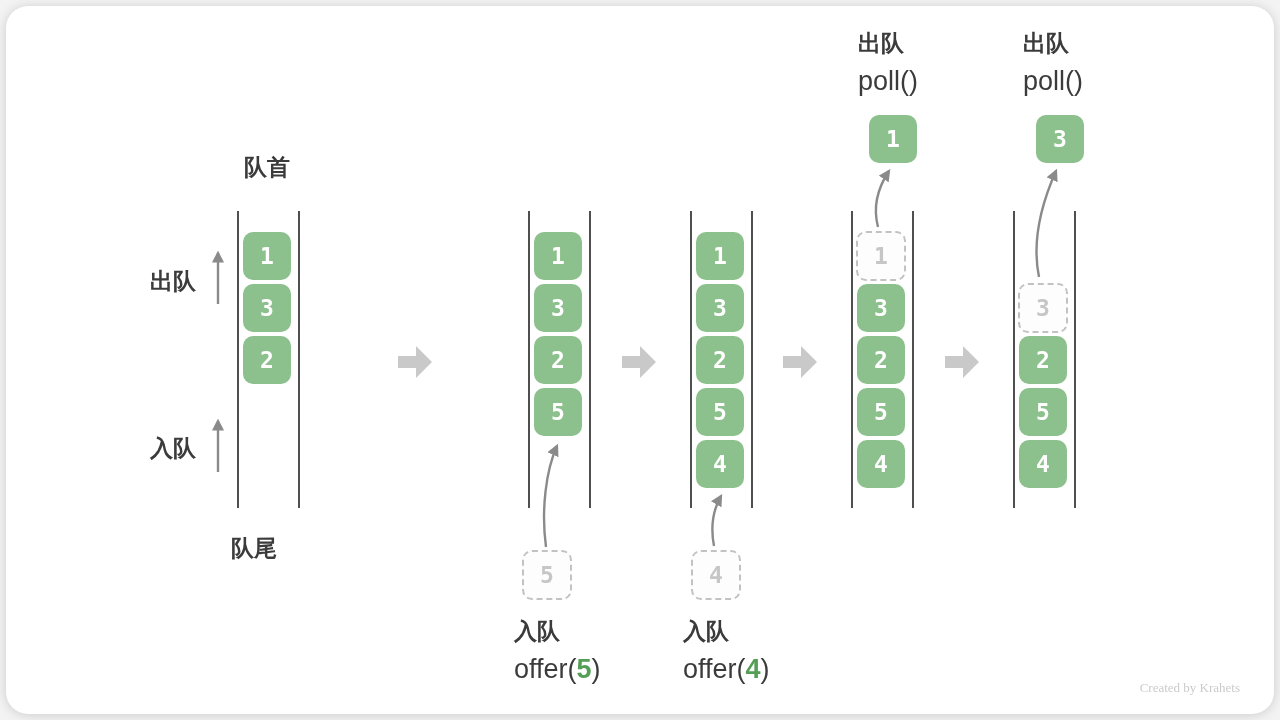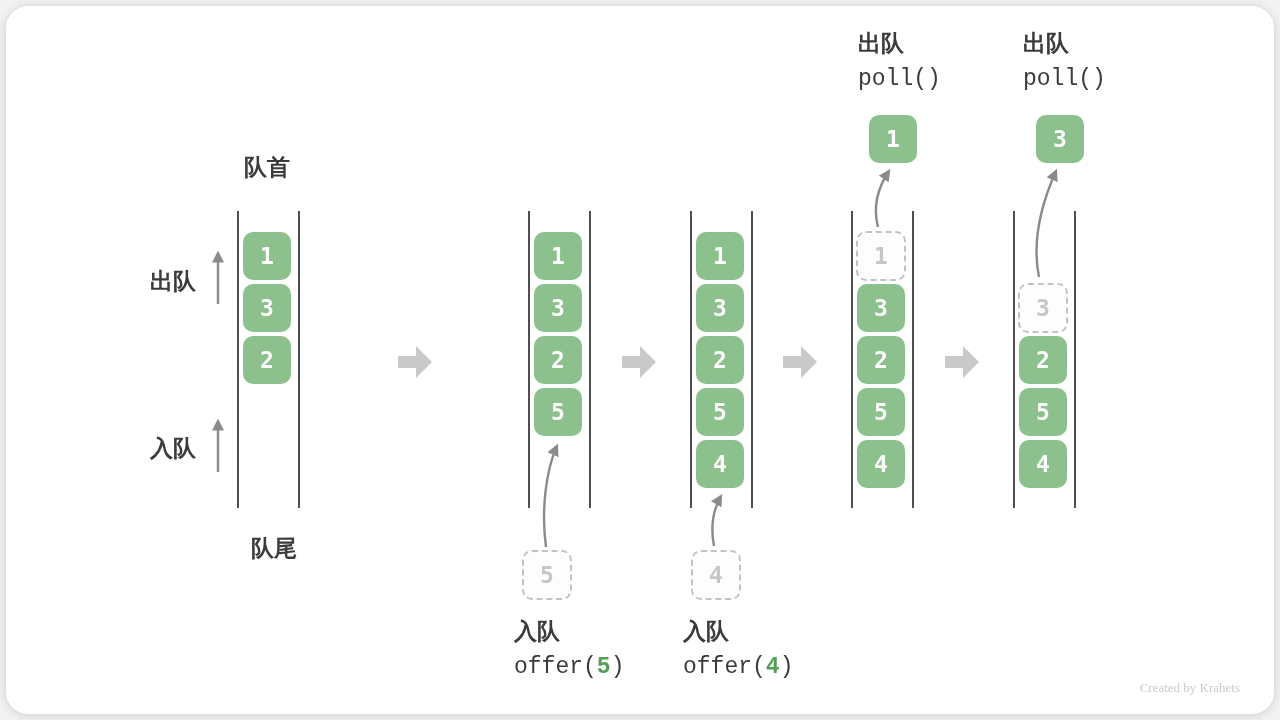--- a/index.html
+++ b/index.html
@@ -7,24 +7,24 @@
   .card{position:absolute;left:6px;top:6px;width:1268px;height:708px;
     background:#ffffff;border-radius:22px;box-shadow:0 1px 12px rgba(0,0,0,.16);}
   .layer{position:absolute;left:0;top:0;width:1280px;height:720px;}
 
   .title-badge{position:absolute;left:169px;top:46px;width:193px;height:57px;
     background:#e8e8e8;border-radius:9px;display:flex;align-items:center;justify-content:center;gap:10px;}
   .title-zh{font-size:29px;font-weight:700;color:#3d3d3d;}
   .title-en{font-family:"DejaVu Sans Mono",monospace;font-size:26px;color:#3d3d3d;}
 
   .cn{font-size:23px;font-weight:700;color:#3b3b3b;}
-  .mono{font-family:Liberation Mono, monospace;font-size:23px;color:#3b3b3b;}
+  .mono{font-family:Liberation Sans, sans-serif;font-size:27px;color:#3b3b3b;}
 
   .front-label{position:absolute;left:227px;top:152px;width:80px;text-align:center;}
-  .rear-label{position:absolute;left:234px;top:533px;width:80px;text-align:center;}
+  .rear-label{position:absolute;left:214px;top:533px;width:80px;text-align:center;}
   .deq-label{position:absolute;left:150px;top:266px;}
   .enq-label{position:absolute;left:150px;top:433px;}
 
   .wall{position:absolute;top:211px;width:1.5px;height:297px;background:#4f4f4f;}
 
   .cell{position:absolute;width:48px;height:48px;border-radius:10px;background:#8cc08c;
     color:#ffffff;font-family:"DejaVu Sans Mono",monospace;font-weight:700;font-size:23px;
     line-height:48px;text-align:center;}
   .ghost{position:absolute;width:46px;height:46px;border-radius:10px;background:#fdfdfd;
     border:2px dashed #c2c2c2;color:#c6c6c6;font-family:"DejaVu Sans Mono",monospace;

